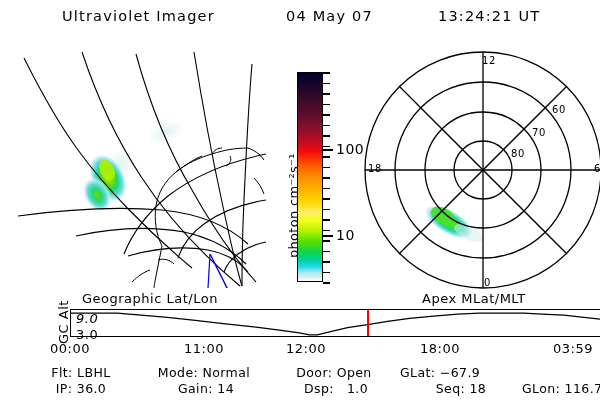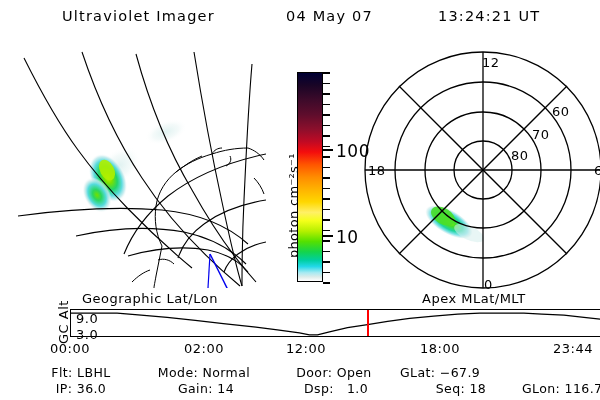--- a/index.html
+++ b/index.html
@@ -1,20 +1,20 @@
 <!DOCTYPE html>
 <html><head>
 <meta charset="utf-8">
 <style>
   html,body{margin:0;padding:0;background:#fff;}
   body{width:600px;height:400px;overflow:hidden;
        font-family:"DejaVu Sans","Liberation Sans",sans-serif;color:#000;}
   #stage{position:relative;width:600px;height:380px;margin-left:14px;}
   .abs{position:absolute;}
-  .t{white-space:pre;font-size:13px;letter-spacing:.6px;}
+  .t{white-space:pre;font-size:10px;letter-spacing:.6px;}
 
   
   #hdr{top:8px;left:0;width:600px;height:24px;}
   #hdr span{position:absolute;font-size:14.5px;letter-spacing:1.2px;}
   #h-title{left:48px;top:0;}
   #h-date{left:272px;top:0;}
   #h-time{left:424px;top:0;}
 
   
   #geo-panel{left:2px;top:50px;width:250px;height:238px;}
@@ -22,31 +22,31 @@
 
   
   #cbar-wrap{left:283px;top:72px;width:26px;height:210px;
              border:1.5px solid #000;box-sizing:border-box;overflow:hidden;}
   #cbar{width:100%;height:100%;}
   #cbar-label{left:256px;top:130px;width:20px;height:130px;}
   #cbar-label span{display:block;transform:rotate(-90deg);transform-origin:left top;
       position:absolute;left:16px;top:128px;white-space:nowrap;font-size:13px;letter-spacing:.3px;}
   .cb-tick{position:absolute;left:309px;width:7px;height:1.5px;background:#000;}
   .cb-major{width:10px;height:2px;}
-  .cb-num{position:absolute;left:322px;font-size:17px;letter-spacing:.5px;}
+  .cb-num{position:absolute;left:322px;font-size:14px;letter-spacing:.5px;}
 
   
   #strip-title-geo{left:68px;top:291px;font-size:13px;letter-spacing:.5px;}
   #strip-title-apex{left:408px;top:291px;font-size:13px;letter-spacing:.5px;}
   #strip-box{left:56px;top:309px;width:533px;height:28px;
              border:1.5px solid #000;box-sizing:border-box;}
   #ylab{left:28px;top:300px;width:18px;height:44px;}
   #ylab span{display:block;transform:rotate(-90deg);transform-origin:left top;
       position:absolute;left:14px;top:44px;white-space:nowrap;font-size:13px;letter-spacing:.5px;}
-  #ytop{left:62px;top:311px;}
+  #ytop{left:62px;top:311px;font-style:italic;}
   #ybot{left:62px;top:327px;}
   .ynum{position:absolute;font-size:13px;letter-spacing:.5px;}
   .xtick{position:absolute;top:341px;font-size:13px;letter-spacing:.5px;}
 
   
   #status{left:8px;top:365px;width:588px;text-align:center;}
   #status .row{display:flex;height:16px;}
   #status .cell{font-size:12.5px;letter-spacing:.4px;white-space:pre;}
   .c0{width:118px;} .c1{width:132px;} .c2{width:128px;} .c3{width:122px;} .c4{width:auto;}
 </style>
@@ -221,24 +221,24 @@
       <path d="M0,3 L22,3 L46,3 L70,5 L96,7 L124,10 L152,13 L180,16
                L206,19 L228,22 L238,24 L246,24 L258,21 L276,17 L296,14
                L316,11 L338,8 L362,6 L386,4 L408,3 L432,3 L452,3
                L470,4 L492,5 L512,7 L530,9" fill="none" stroke="#000" stroke-width="1.2"></path>
     </svg>
     <div id="time-marker" style="position: absolute; top: 0px; bottom: 0px; width: 2px; background: rgb(255, 0, 0); left: 55.8%;"></div>
   </div>
 
   <div id="xticks" class="abs" style="left:0;top:0;width:600px;height:400px;pointer-events:none;">
       <div class="xtick" style="left: 36px;">00:00</div>
-      <div class="xtick" style="left: 170px;">02:00</div>
+      <div class="xtick" style="left: 170px;">11:00</div>
       <div class="xtick" style="left: 272px; text-align: right;">12:00</div>
       <div class="xtick" style="left: 406px;">18:00</div>
-      <div class="xtick" style="left: 539px;">23:44</div>
+      <div class="xtick" style="left: 539px;">03:59</div>
     </div>
 
   <div class="abs" id="status">
       <div class="row">
         <div class="cell c0">Flt: LBHL</div>
         <div class="cell c2">Mode: Normal</div>
         <div class="cell c1">Door: Open</div>
         <div class="cell c4">GLat: −67.9</div>
       </div>
       <div class="row">

